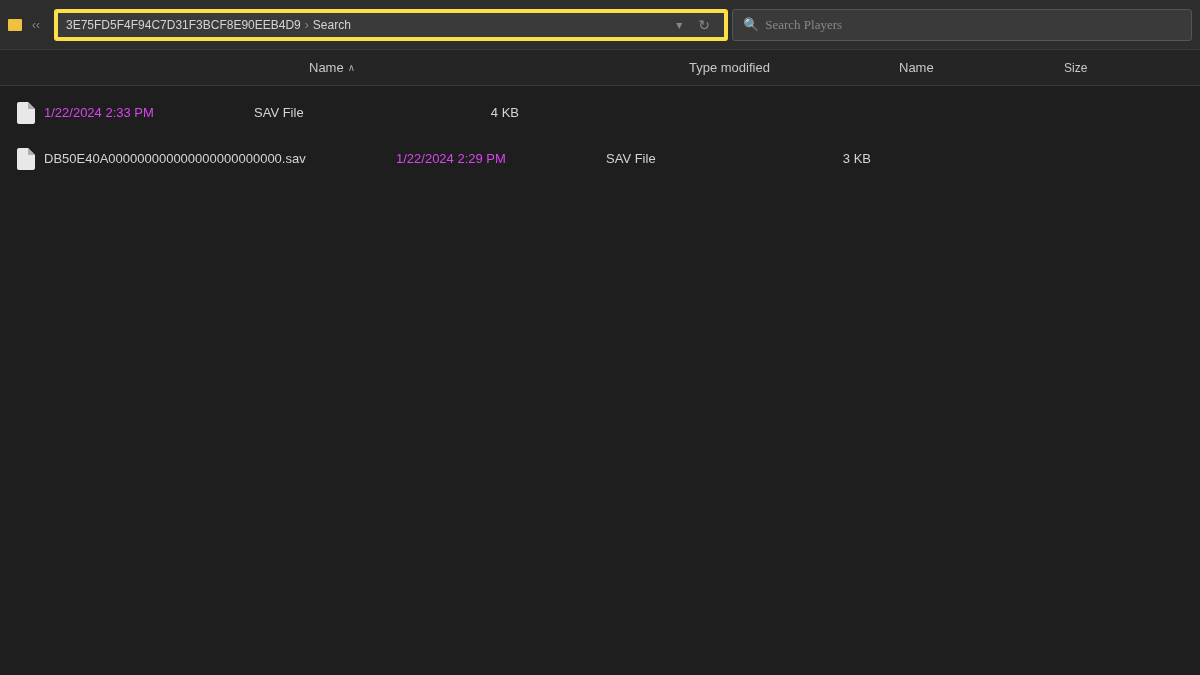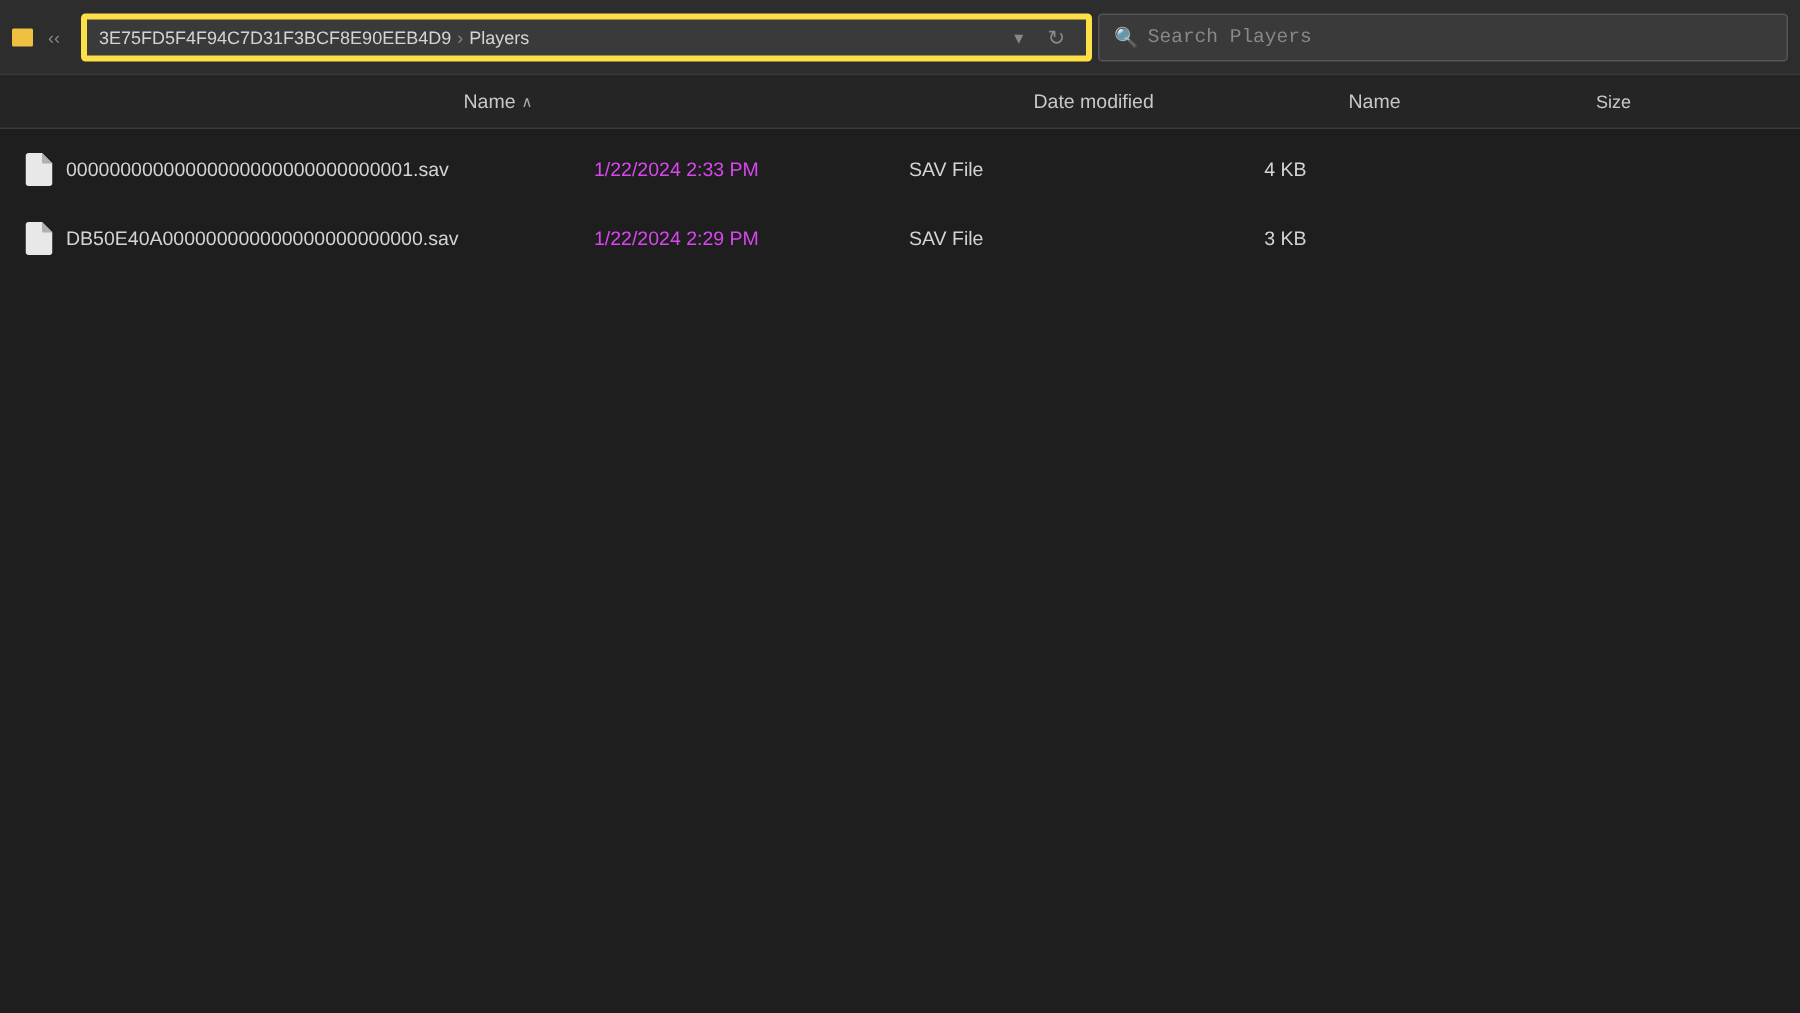--- a/index.html
+++ b/index.html
@@ -133,21 +133,21 @@
       font-size: 13px;
     }
 
     .search-input {
       background: none;
       border: none;
       outline: none;
       color: #888;
       font-size: 13px;
       width: 100%;
-      font-family: Liberation Mono, monospace;
+      font-family: Liberation Serif, serif;
     }
 
     .search-input::placeholder {
       color: #888;
     }
 
     
     .column-headers {
       display: flex;
       align-items: center;
@@ -262,57 +262,56 @@
     <span class="folder-icon-small"></span>
     <button class="nav-btn">
       <span>‹‹</span>
     </button>
   </div>
 
   <div class="breadcrumb-area">
     <div class="breadcrumb-path">
       <span class="breadcrumb-text">3E75FD5F4F94C7D31F3BCF8E90EEB4D9</span>
       <span class="breadcrumb-separator">›</span>
-      <span class="breadcrumb-current">Players</span>
+      <span class="breadcrumb-current">Search</span>
     </div>
     <button class="breadcrumb-dropdown">▾</button>
     <button class="refresh-btn">↻</button>
   </div>
 
   <div class="search-area">
     <span class="search-icon-shape">🔍</span>
     <input class="search-input" type="text" placeholder="Search Players" style="">
   </div>
 </div>
 
 <div class="column-headers">
   <div class="col-name">
     <span>Name</span>
     <span class="sort-icon">∧</span>
   </div>
   <div class="col-date">
-    <span>Date modified</span>
+    <span>Type modified</span>
   </div>
   <div class="col-type">
     <span>Name</span>
   </div>
   <div class="col-size">
     <span>Size</span>
   </div>
 </div>
 
 <div class="file-list" id="file-list">
 <div class="file-row">
     <div class="file-icon">
       <svg viewBox="0 0 18 22" fill="none" xmlns="http://www.w3.org/2000/svg">
         <path d="M2 0H11L18 7V20C18 21.1 17.1 22 16 22H2C0.9 22 0 21.1 0 20V2C0 0.9 0.9 0 2 0Z" fill="#e8e8e8"></path>
         <path d="M11 0L18 7H12C11.4 7 11 6.6 11 6V0Z" fill="#b0b0b0"></path>
       </svg>
     </div>
-    <div class="file-name">00000000000000000000000000000001.sav</div>
     <div class="file-date">1/22/2024 2:33 PM</div>
     <div class="file-type">SAV File</div>
     <div class="file-size">4 KB</div>
   </div>
     <div class="file-row">
     <div class="file-icon">
       <svg viewBox="0 0 18 22" fill="none" xmlns="http://www.w3.org/2000/svg">
         <path d="M2 0H11L18 7V20C18 21.1 17.1 22 16 22H2C0.9 22 0 21.1 0 20V2C0 0.9 0.9 0 2 0Z" fill="#e8e8e8"></path>
         <path d="M11 0L18 7H12C11.4 7 11 6.6 11 6V0Z" fill="#b0b0b0"></path>
       </svg>

